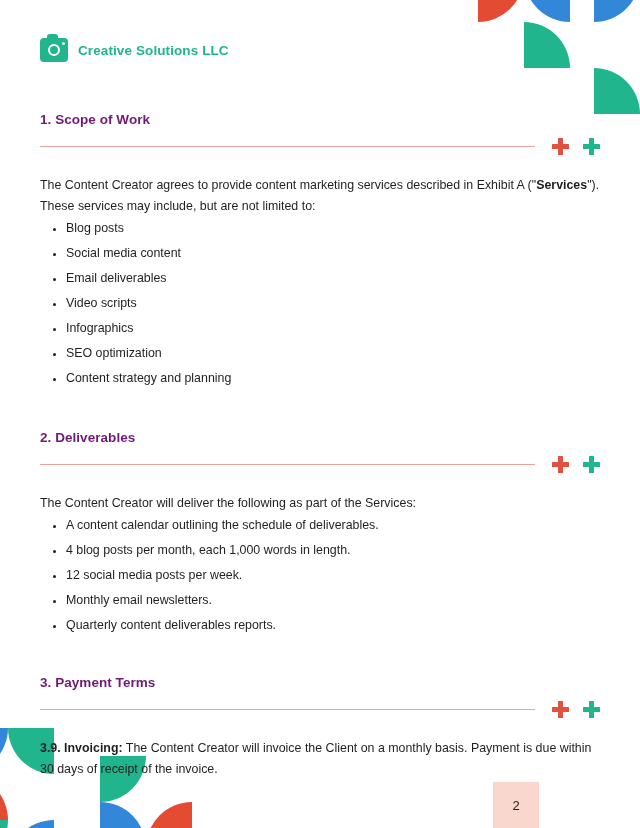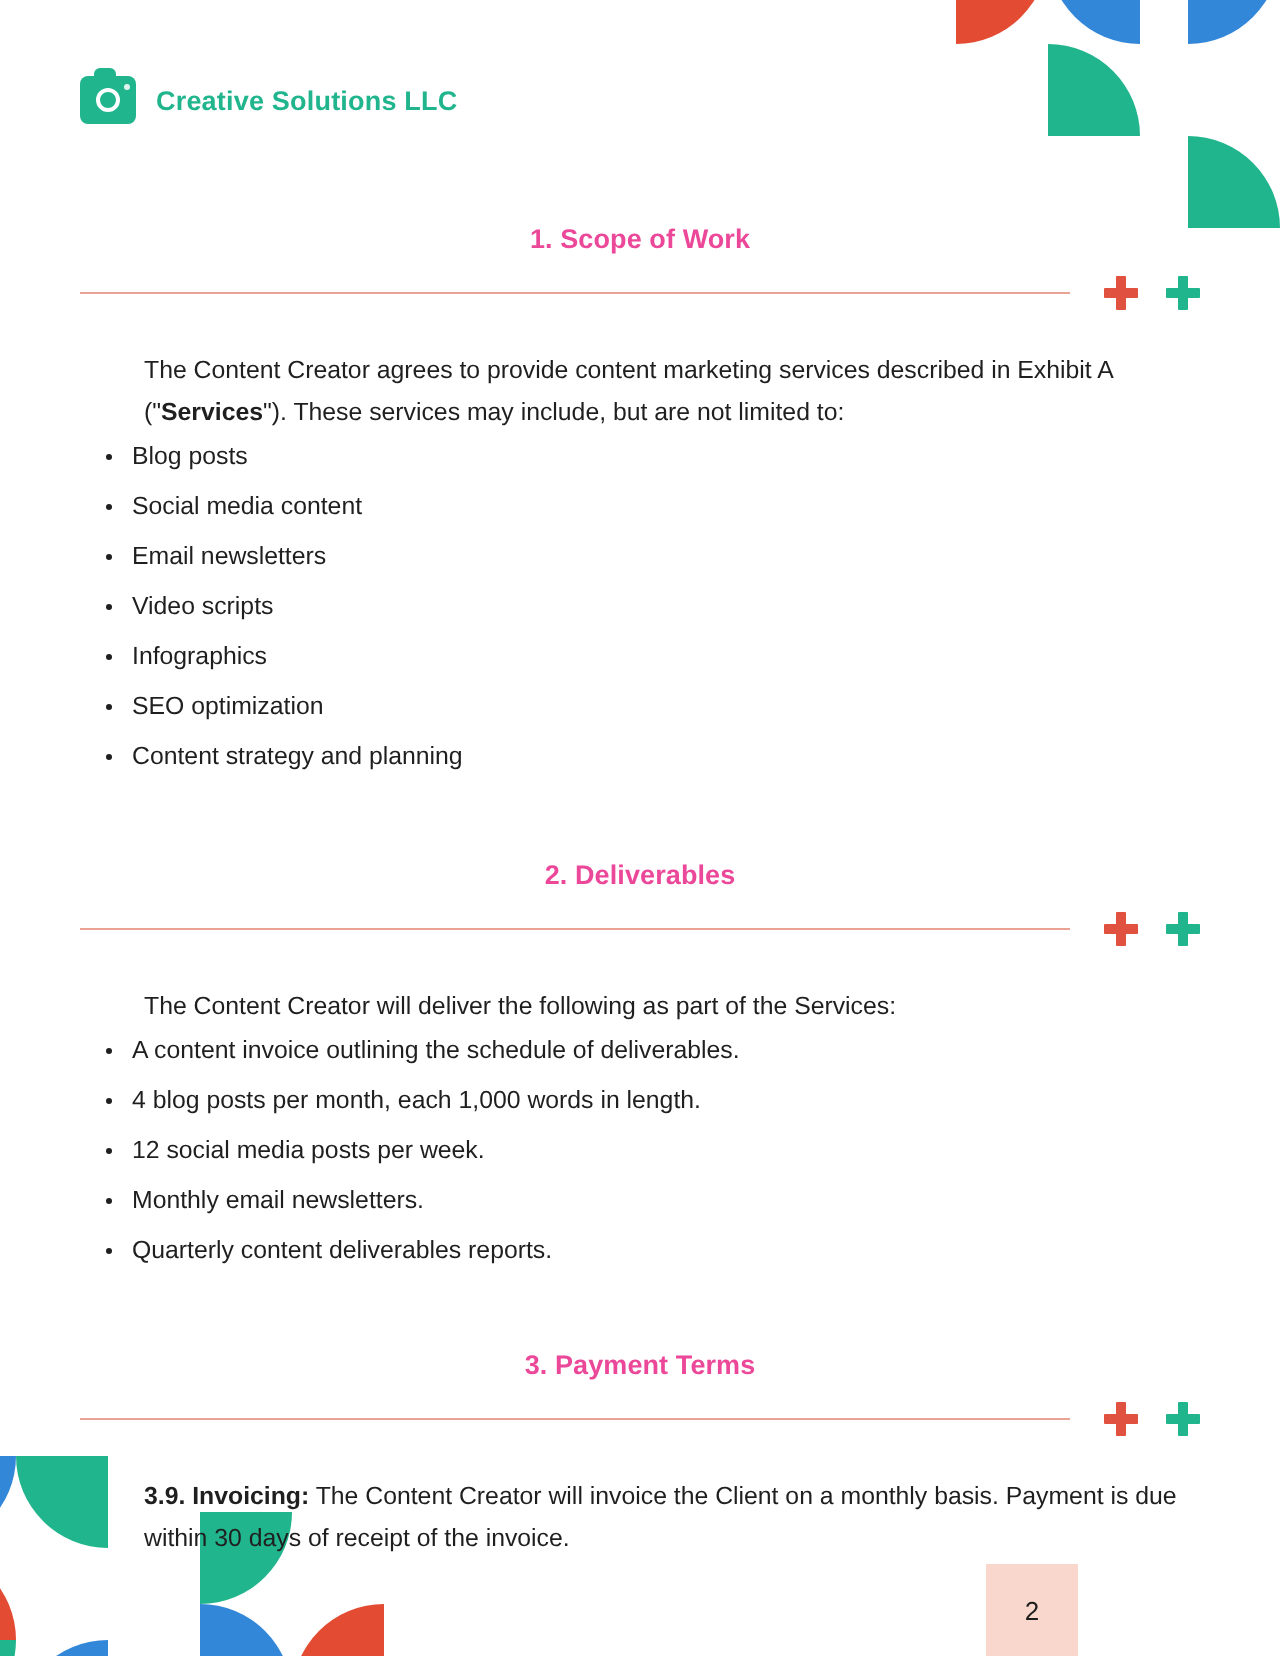--- a/index.html
+++ b/index.html
@@ -95,23 +95,22 @@
     left: 40px;
     top: 112px;
     width: 560px;
   }
 
   .section { margin-bottom: 0; }
 
   .sec-title {
     font-size: 13.5px;
     font-weight: bold;
-    color: #ec4899;
+    color: #701a75;
     letter-spacing: .05px;
-    text-align: center;
   }
 
   .rule-row {
     position: relative;
     height: 22px;
     margin-top: 10px;
   }
   .rule {
     position: absolute;
     top: 9px;
@@ -149,21 +148,21 @@
     padding: 0;
   }
   ul.bullets li {
     font-size: 12.4px;
     line-height: 19px;
     margin-bottom: 6px;
     color: #1f1f1f;
   }
   ul.bullets li::marker { font-size: 11px; }
 
-  .gap-after-intro { margin-top: 16px; margin-left: 32px; }
+  .gap-after-intro { margin-top: 16px; }
   .sec-spacer-1 { height: 36px; }
   .sec-spacer-2 { height: 34px; }
 
   .terms p {
     font-size: 12.4px;
     line-height: 21px;
     color: #1f1f1f;
   }
 
   
@@ -226,40 +225,40 @@
       <div class="sec-title">1. Scope of Work</div>
       <div class="rule-row">
         <div class="rule"></div>
         <div class="plus plus-red"></div>
         <div class="plus plus-teal"></div>
       </div>
       <p class="body gap-after-intro"><span>The Content Creator agrees to provide content marketing services described in Exhibit A ("</span><b>Services</b><span>"). These services may include, but are not limited to:</span></p>
       <ul class="bullets">
         <li>Blog posts</li>
         <li>Social media content</li>
-        <li>Email newsletters</li>
+        <li>Email deliverables</li>
         <li>Video scripts</li>
         <li>Infographics</li>
         <li>SEO optimization</li>
         <li>Content strategy and planning</li>
       </ul>
     </div>
 
     <div class="sec-spacer-1"></div>
 
     <div class="section">
       <div class="sec-title">2. Deliverables</div>
       <div class="rule-row">
         <div class="rule"></div>
         <div class="plus plus-red"></div>
         <div class="plus plus-teal"></div>
       </div>
       <p class="body gap-after-intro">The Content Creator will deliver the following as part of the Services:</p>
       <ul class="bullets">
-        <li>A content invoice outlining the schedule of deliverables.</li>
+        <li>A content calendar outlining the schedule of deliverables.</li>
         <li>4 blog posts per month, each 1,000 words in length.</li>
         <li>12 social media posts per week.</li>
         <li>Monthly email newsletters.</li>
         <li>Quarterly content deliverables reports.</li>
       </ul>
     </div>
 
     <div class="sec-spacer-2"></div>
 
     <div class="section">

